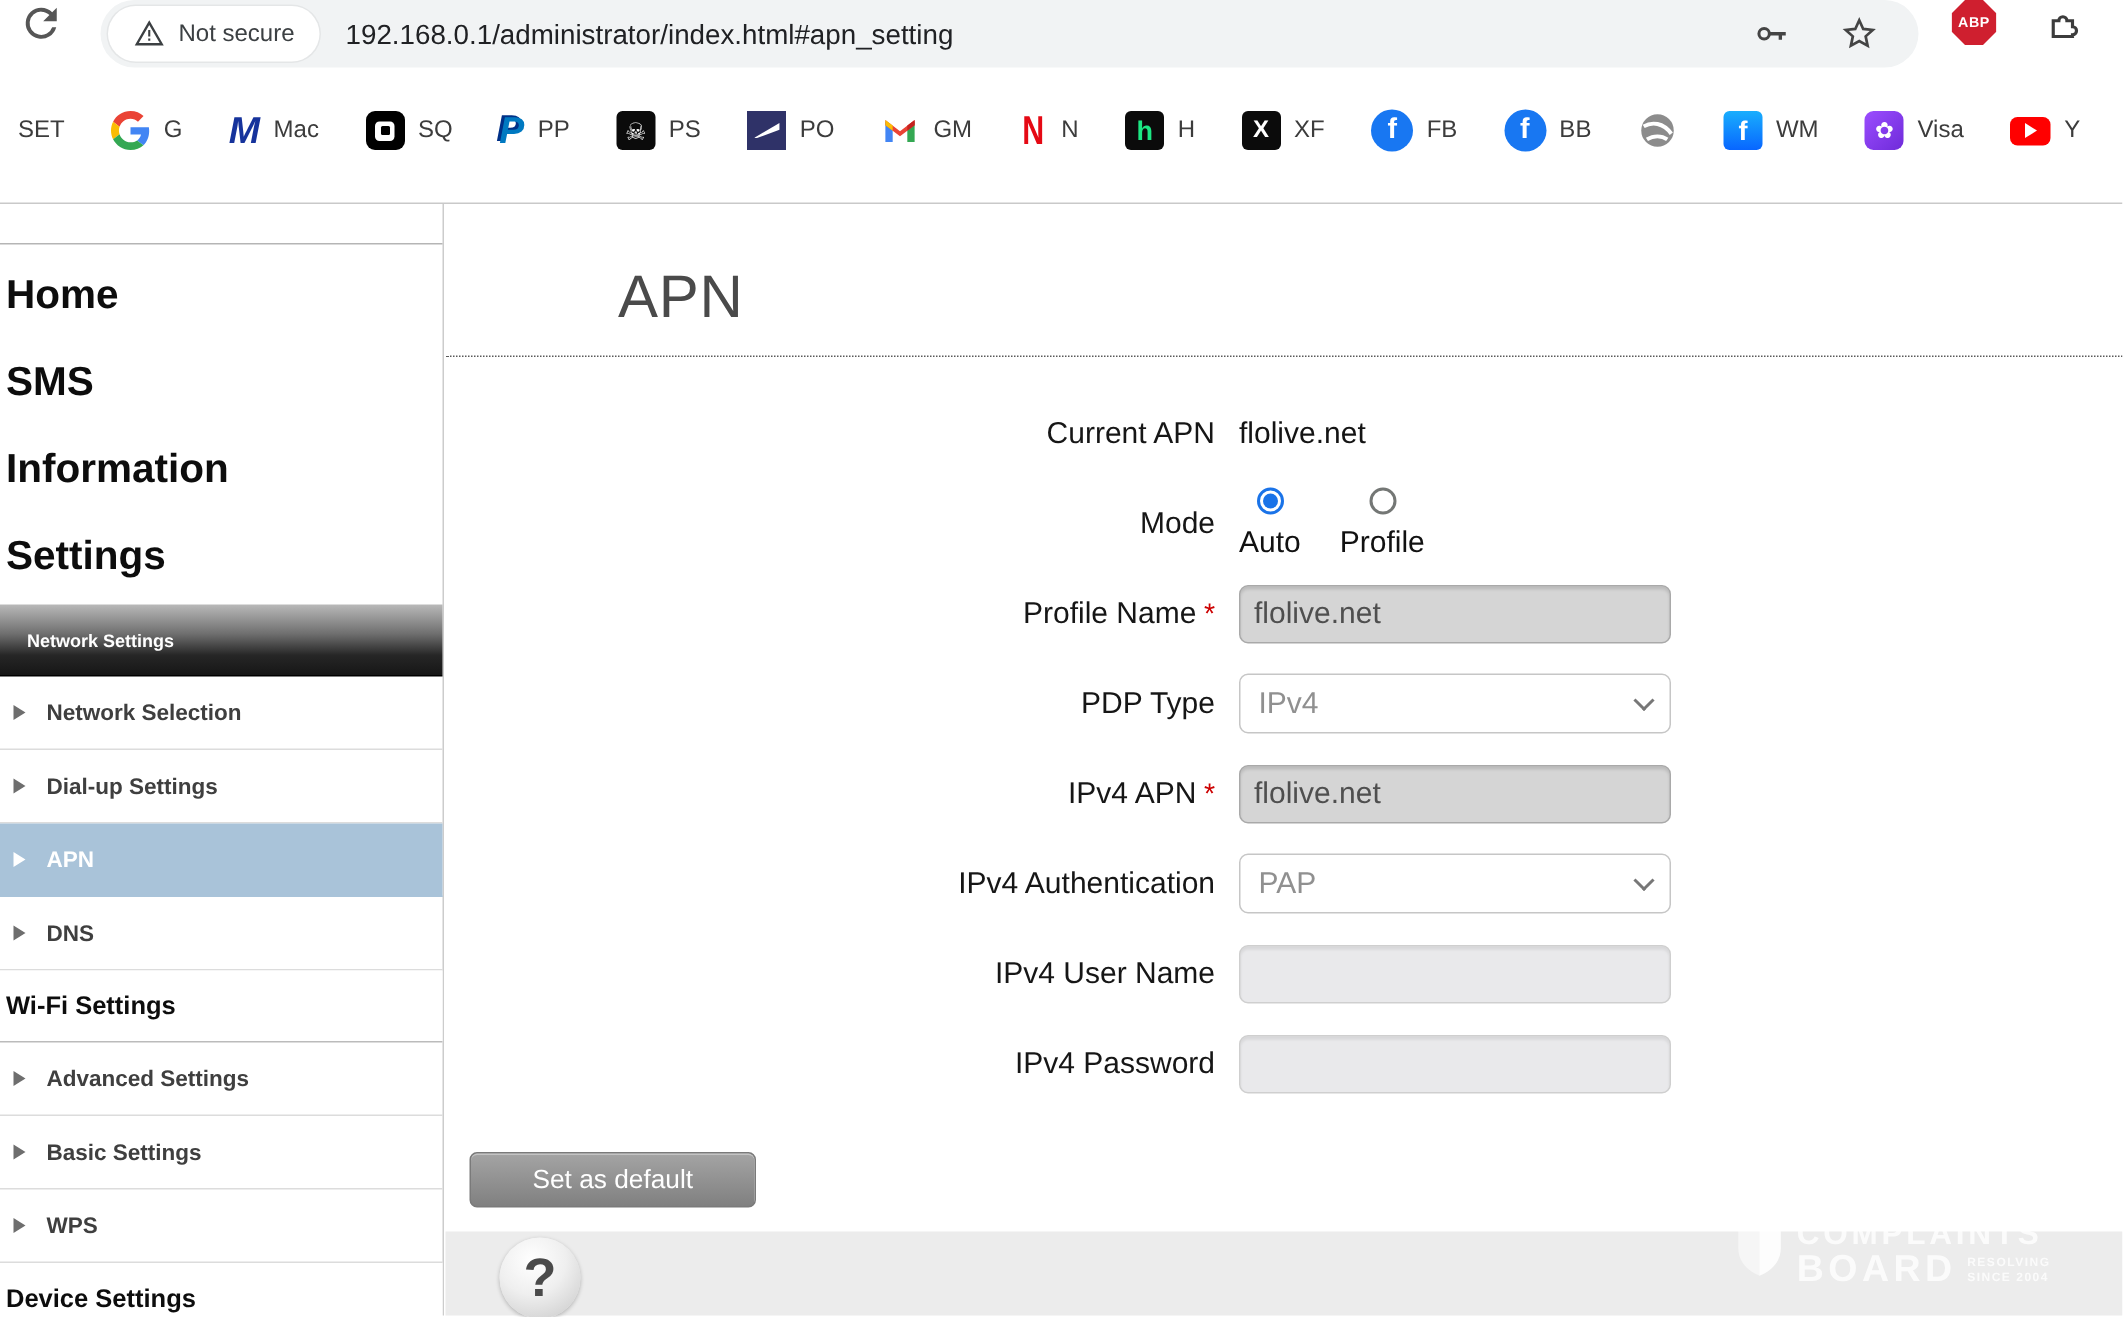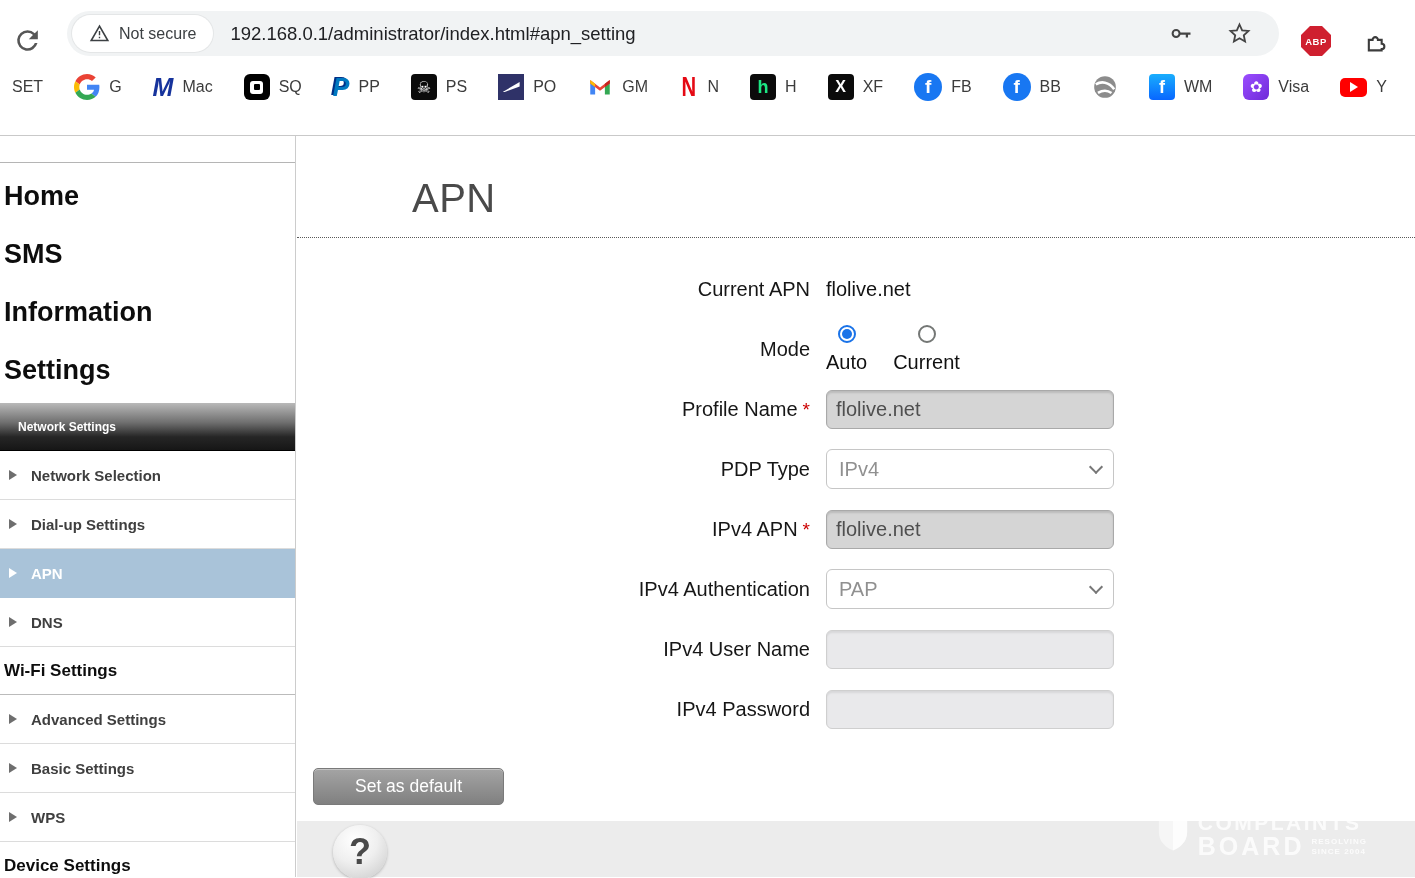--- a/index.html
+++ b/index.html
@@ -1,21 +1,21 @@
 <!DOCTYPE html>
 <html><head>
 <meta charset="utf-8">
 <style>
   * { margin:0; padding:0; box-sizing:border-box; }
   html,body { width:1415px; height:878px; overflow:hidden; background:#fff;
     font-family:"Liberation Sans", sans-serif; }
 
   
   .chrome { height:136px; border-bottom:1px solid #c9c9c9; background:#fff; }
-  .toolbar { height:56px; display:flex; align-items:flex-end; padding-left:12px; }
+  .toolbar { height:56px; display:flex; align-items:flex-start; padding-left:12px; }
   .icon-btn { display:flex; align-items:center; justify-content:center; cursor:pointer; }
   .urlbar { width:1212px; height:45px; background:#f1f3f4; border-radius:23px;
     display:flex; align-items:center; margin-left:24px; }
   .chip { background:#fff; border-radius:19px; height:37px; padding:0 17px; margin-left:5px;
     display:flex; align-items:center; gap:9px; box-shadow:0 0 0 1px rgba(0,0,0,0.05); }
   .chip span { font-size:16px; color:#3c4043; }
   .url-text { font-size:18.5px; color:#202124; margin-left:17px; flex:1;
     white-space:nowrap; overflow:hidden; }
   .in-bar-icons { display:flex; align-items:center; gap:31px; margin-right:26px; }
   .chrome-right { display:flex; align-items:center; gap:32px; margin-left:22px; }
@@ -349,21 +349,21 @@
       <div class="frow">
         <div class="flabel">Mode</div>
         <div class="fctrl">
           <div class="radio-group">
             <span class="radio on"></span>
             <span class="radio-label">Auto</span>
           </div>
           <div class="gap26"></div>
           <div class="radio-group">
             <span class="radio off"></span>
-            <span class="radio-label">Current</span>
+            <span class="radio-label">Profile</span>
           </div>
         </div>
       </div>
 
       <div class="frow">
         <div class="flabel"><span>Profile Name</span><span class="req">*</span></div>
         <div class="fctrl">
             <input class="filled" value="flolive.net" style="">
           </div>
       </div>

